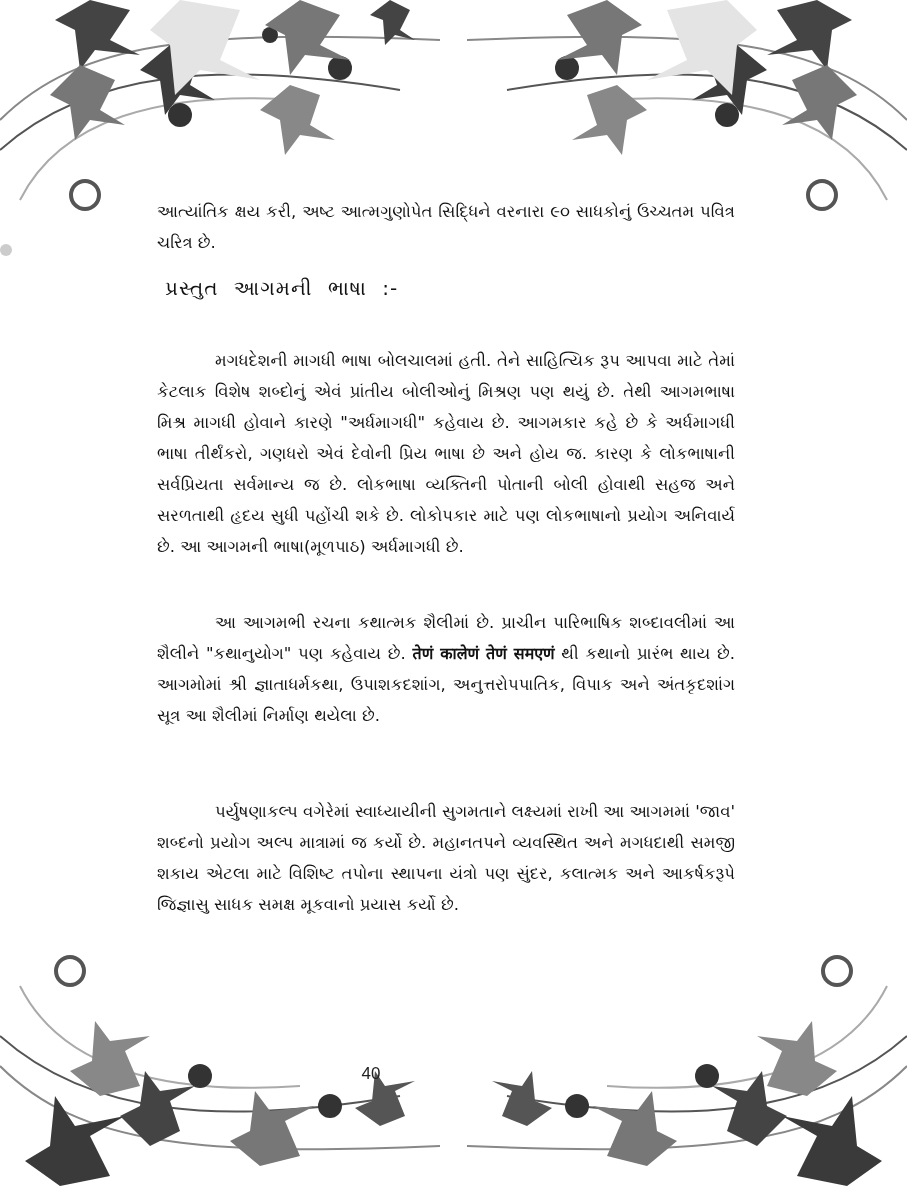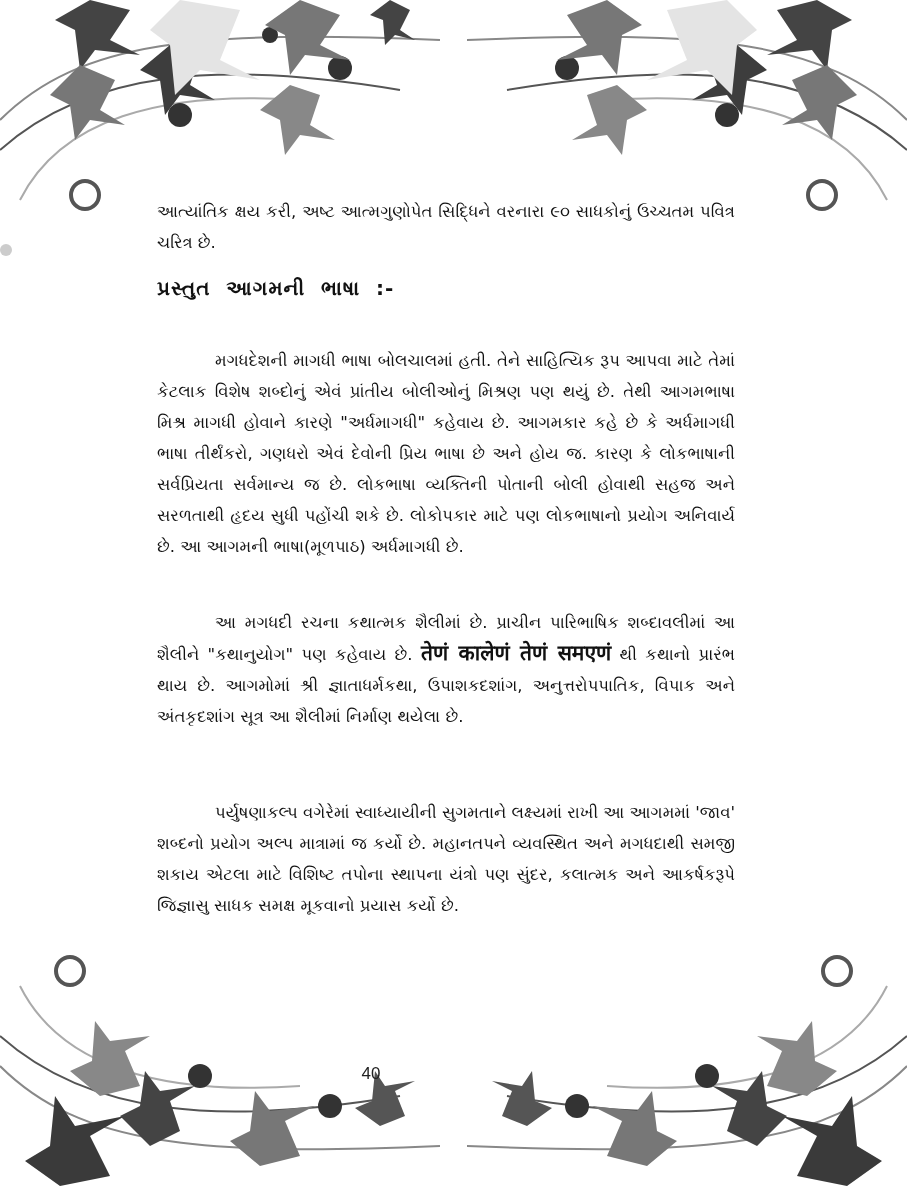--- a/index.html
+++ b/index.html
@@ -13,27 +13,27 @@
   .deco svg { display: block; }
   .page-text {
     position: absolute; left: 157px; top: 196px; width: 578px;
   }
   .para {
     font-size: 16.5px; line-height: 31px; margin: 0; text-align: justify;
     text-align-last: left;
   }
   .para.indent { text-indent: 58px; margin-top: 45px; }
   .heading {
-    font-size: 20px; font-weight: bold; margin: 0; letter-spacing: 1px;
+    font-size: 20px; font-weight: normal; margin: 8px; letter-spacing: 1px;
     word-spacing: 8px;
   }
   .h1 { margin-top: 18px; margin-bottom: 12px; }
   .h2 { margin-top: 10px; margin-bottom: 12px; }
   .gap { height: 10px; }
-  .hindi-bold { font-weight: bold; font-size: 21px; }
+  .hindi-bold { font-weight: bold; font-size: 16px; }
   .page-number {
     position: absolute; left: 0; width: 742px; top: 1064px; text-align: center;
     font-family: "Liberation Sans", sans-serif; font-size: 17px; color: #222;
   }
 </style>
 </head>
 <body>
 
 <div class="deco" style="left:0;top:0;">
   <svg width="460" height="230" viewBox="0 0 460 230">
@@ -116,21 +116,21 @@
       <circle cx="6" cy="20" r="6" fill="#ccc"></circle>
     </svg>
 </div>
 
 <main class="page-text">
   <p class="para">આત્યાંતિક ક્ષય કરી, અષ્ટ આત્મગુણોપેત સિદ્ધિને વરનારા ૯૦ સાધકોનું ઉચ્ચતમ પવિત્ર ચરિત્ર છે.</p>
 
   <h2 class="heading h1">પ્રસ્તુત આગમની ભાષા :-</h2>
   <p class="para indent">મગધદેશની માગધી ભાષા બોલચાલમાં હતી. તેને સાહિત્યિક રૂપ આપવા માટે તેમાં કેટલાક વિશેષ શબ્દોનું એવં પ્રાંતીય બોલીઓનું મિશ્રણ પણ થયું છે. તેથી આગમભાષા મિશ્ર માગધી હોવાને કારણે "અર્ધમાગધી" કહેવાય છે. આગમકાર કહે છે કે અર્ધમાગધી ભાષા તીર્થંકરો, ગણધરો એવં દેવોની પ્રિય ભાષા છે અને હોય જ. કારણ કે લોકભાષાની સર્વપ્રિયતા સર્વમાન્ય જ છે. લોકભાષા વ્યક્તિની પોતાની બોલી હોવાથી સહજ અને સરળતાથી હૃદય સુધી પહોંચી શકે છે. લોકોપકાર માટે પણ લોકભાષાનો પ્રયોગ અનિવાર્ય છે. આ આગમની ભાષા(મૂળપાઠ) અર્ધમાગધી છે.</p>
 
-  <p class="para indent"><span>આ મગધદી રચના કથાત્મક શૈલીમાં છે. પ્રાચીન પારિભાષિક શબ્દાવલીમાં આ શૈલીને "કથાનુયોગ" પણ કહેવાય છે. </span><span class="hindi-bold">तेणं कालेणं तेणं समएणं</span><span> થી કથાનો પ્રારંભ થાય છે. આગમોમાં શ્રી જ્ઞાતાધર્મકથા, ઉપાશકદશાંગ, અનુત્તરોપપાતિક, વિપાક અને અંતકૃદશાંગ સૂત્ર આ શૈલીમાં નિર્માણ થયેલા છે.</span></p>
+  <p class="para indent"><span>આ આગમભી રચના કથાત્મક શૈલીમાં છે. પ્રાચીન પારિભાષિક શબ્દાવલીમાં આ શૈલીને "કથાનુયોગ" પણ કહેવાય છે. </span><span class="hindi-bold">तेणं कालेणं तेणं समएणं</span><span> થી કથાનો પ્રારંભ થાય છે. આગમોમાં શ્રી જ્ઞાતાધર્મકથા, ઉપાશકદશાંગ, અનુત્તરોપપાતિક, વિપાક અને અંતકૃદશાંગ સૂત્ર આ શૈલીમાં નિર્માણ થયેલા છે.</span></p>
 
   <div class="gap"></div>
 
   <div class="gap"></div>
   <p class="para indent">પર્યુષણાકલ્પ વગેરેમાં સ્વાધ્યાયીની સુગમતાને લક્ષ્યમાં રાખી આ આગમમાં 'જાવ' શબ્દનો પ્રયોગ અલ્પ માત્રામાં જ કર્યો છે. મહાનતપને વ્યવસ્થિત અને મગધદાથી સમજી શકાય એટલા માટે વિશિષ્ટ તપોના સ્થાપના યંત્રો પણ સુંદર, કલાત્મક અને આકર્ષકરૂપે જિજ્ઞાસુ સાધક સમક્ષ મૂકવાનો પ્રયાસ કર્યો છે.</p>
 </main>
 
 <div class="page-number">40</div>
 
 </body></html>

